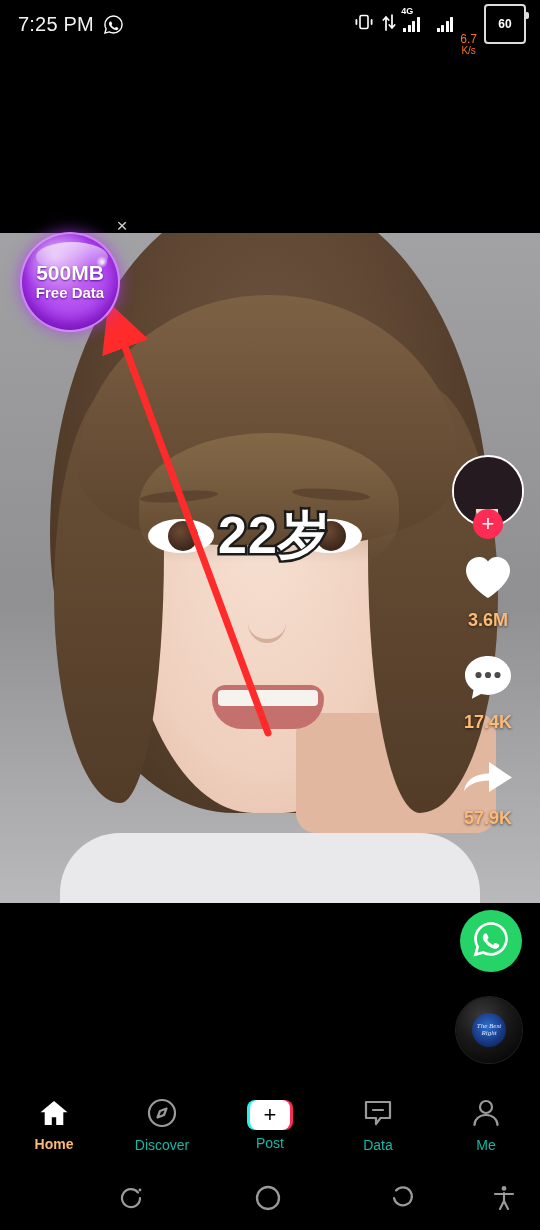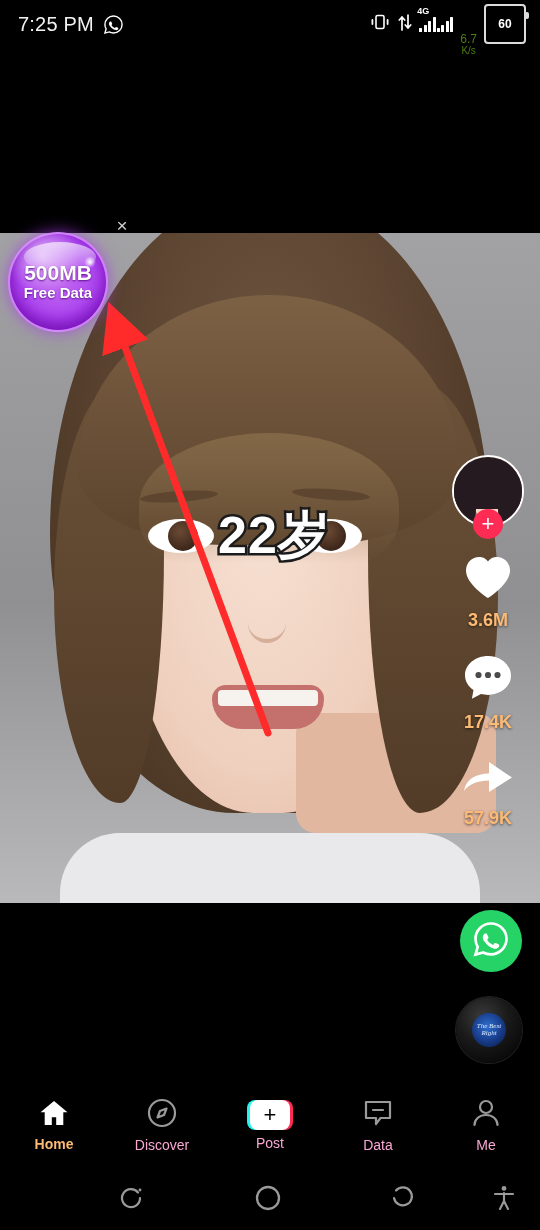--- a/index.html
+++ b/index.html
@@ -15,41 +15,41 @@
   .statusbar {
     position:absolute; top:0; left:0; width:540px; height:48px;
     display:flex; align-items:center; justify-content:space-between;
     padding:0 14px 0 18px; color:#fff;
   }
   .sb-left { display:flex; align-items:center; gap:9px; }
   .sb-time { font-size:20px; letter-spacing:.2px; color:#f2f2f2; }
   .wa-notif { width:21px; height:21px; }
   .sb-right { display:flex; align-items:center; gap:7px; }
   .icn { display:block; }
-  .netspeed { display:flex; flex-direction:column; align-items:center; line-height:1; color:#4d7c0f;margin-top:40px; }
+  .netspeed { display:flex; flex-direction:column; align-items:center; line-height:1; color:#f97316;margin-top:40px; }
   .netspeed .n1 { font-size:12px; }
   .netspeed .n2 { font-size:10px; margin-top:1px; }
   .battery {
     width:42px; height:21px; border:2px solid #dcdcdc; border-radius:4px;
     display:flex; align-items:center; position:relative; padding:18px;
   }
   .battery::after {
     content:""; position:absolute; right:-5px; top:6px; width:3px; height:7px;
     background:#dcdcdc; border-radius:0 2px 2px 0;
   }
   .battery .fill { background:#8a8a8a; height:100%; width:60%; border-radius:1px; }
   .battery .pct {
     position:absolute; left:0; right:0; text-align:center;
     font-size:12px; color:#fff; font-weight:bold; line-height:15px;
   }
   .sig { display:flex; align-items:flex-end; gap:1.5px; height:16px; }
   .sig i { display:block; width:3px; background:#fff; border-radius:.5px; }
   .sig i:nth-child(1){height:4px;} .sig i:nth-child(2){height:7px;}
   .sig i:nth-child(3){height:11px;} .sig i:nth-child(4){height:15px;}
-  .sig-group { display:flex; align-items:flex-end; gap:1px; position:relative; }
+  .sig-group { display:flex; align-items:flex-end; gap:17px; position:relative; }
   .tag4g { position:absolute; top:-10px; left:-2px; font-size:9px; font-weight:bold; color:#fff; }
 
   
   .topbar {
     position:absolute; top:48px; left:0; width:540px; height:88px;
     display:flex; align-items:center; justify-content:center;
   }
   .tabs { display:flex; align-items:center; gap:14px; }
   .tab { font-size:24px; color:#8c8c8c; }
   .tab.active { color:#fff; font-weight:bold; }
@@ -121,21 +121,21 @@
     font-size:52px; font-weight:bold; color:#fff;
     -webkit-text-stroke:5px #1b1b1b; paint-order:stroke fill;
     letter-spacing:1px;
   }
 
   
   .arrow-svg { position:absolute; left:0; top:0; width:540px; height:670px; pointer-events:none; }
 
   
   .ad-bubble {
-    position:absolute; left:8px; top:232px; width:100px; height:100px;
+    position:absolute; left:20px; top:232px; width:100px; height:100px;
     border-radius:50%;
     background:
       radial-gradient(circle at 34% 24%, rgba(255,255,255,.55) 0%, rgba(255,255,255,0) 38%),
       radial-gradient(circle at 50% 45%, #c56cf0 0%, #b14df0 45%, #9b23e8 78%, #7a10c9 100%);
     box-shadow:0 0 16px rgba(168,60,235,.75), inset 0 -6px 14px rgba(80,0,130,.5);
     display:flex; flex-direction:column; align-items:center; justify-content:center;
     border:2px solid rgba(220,150,255,.8);
   }
   .ad-bubble .gloss {
     position:absolute; top:8px; left:14px; width:72px; height:30px;
@@ -209,21 +209,21 @@
   .cap-more { color:#fff; font-weight:500; }
   .cap-music { font-size:19px; display:flex; align-items:center; gap:7px; }
 
   
   .bottomnav {
     position:absolute; left:0; bottom:65px; width:540px; height:80px;
     display:flex; align-items:center; justify-content:space-around;
     background:#000;
   }
   .nav-item { display:flex; flex-direction:column; align-items:center; gap:5px; width:100px; }
-  .nav-label { font-size:14px; color:#f9a8d4; }
+  .nav-label { font-size:14px; color:#14b8a6; }
   .nav-item.active .nav-label { color:#fdba74; font-weight:bold; }
   .post-btn { position:relative; width:46px; height:30px; }
   .post-btn .cy { position:absolute; left:0; top:0; width:42px; height:30px;
     background:#25f4ee; border-radius:8px; }
   .post-btn .pk { position:absolute; right:0; top:0; width:42px; height:30px;
     background:#fe2c55; border-radius:8px; }
   .post-btn .wh { position:absolute; left:3px; top:0; width:40px; height:30px;
     background:#fff; border-radius:8px; display:flex; align-items:center; justify-content:center;
     font-size:22px; color:#000; line-height:1; }
 

